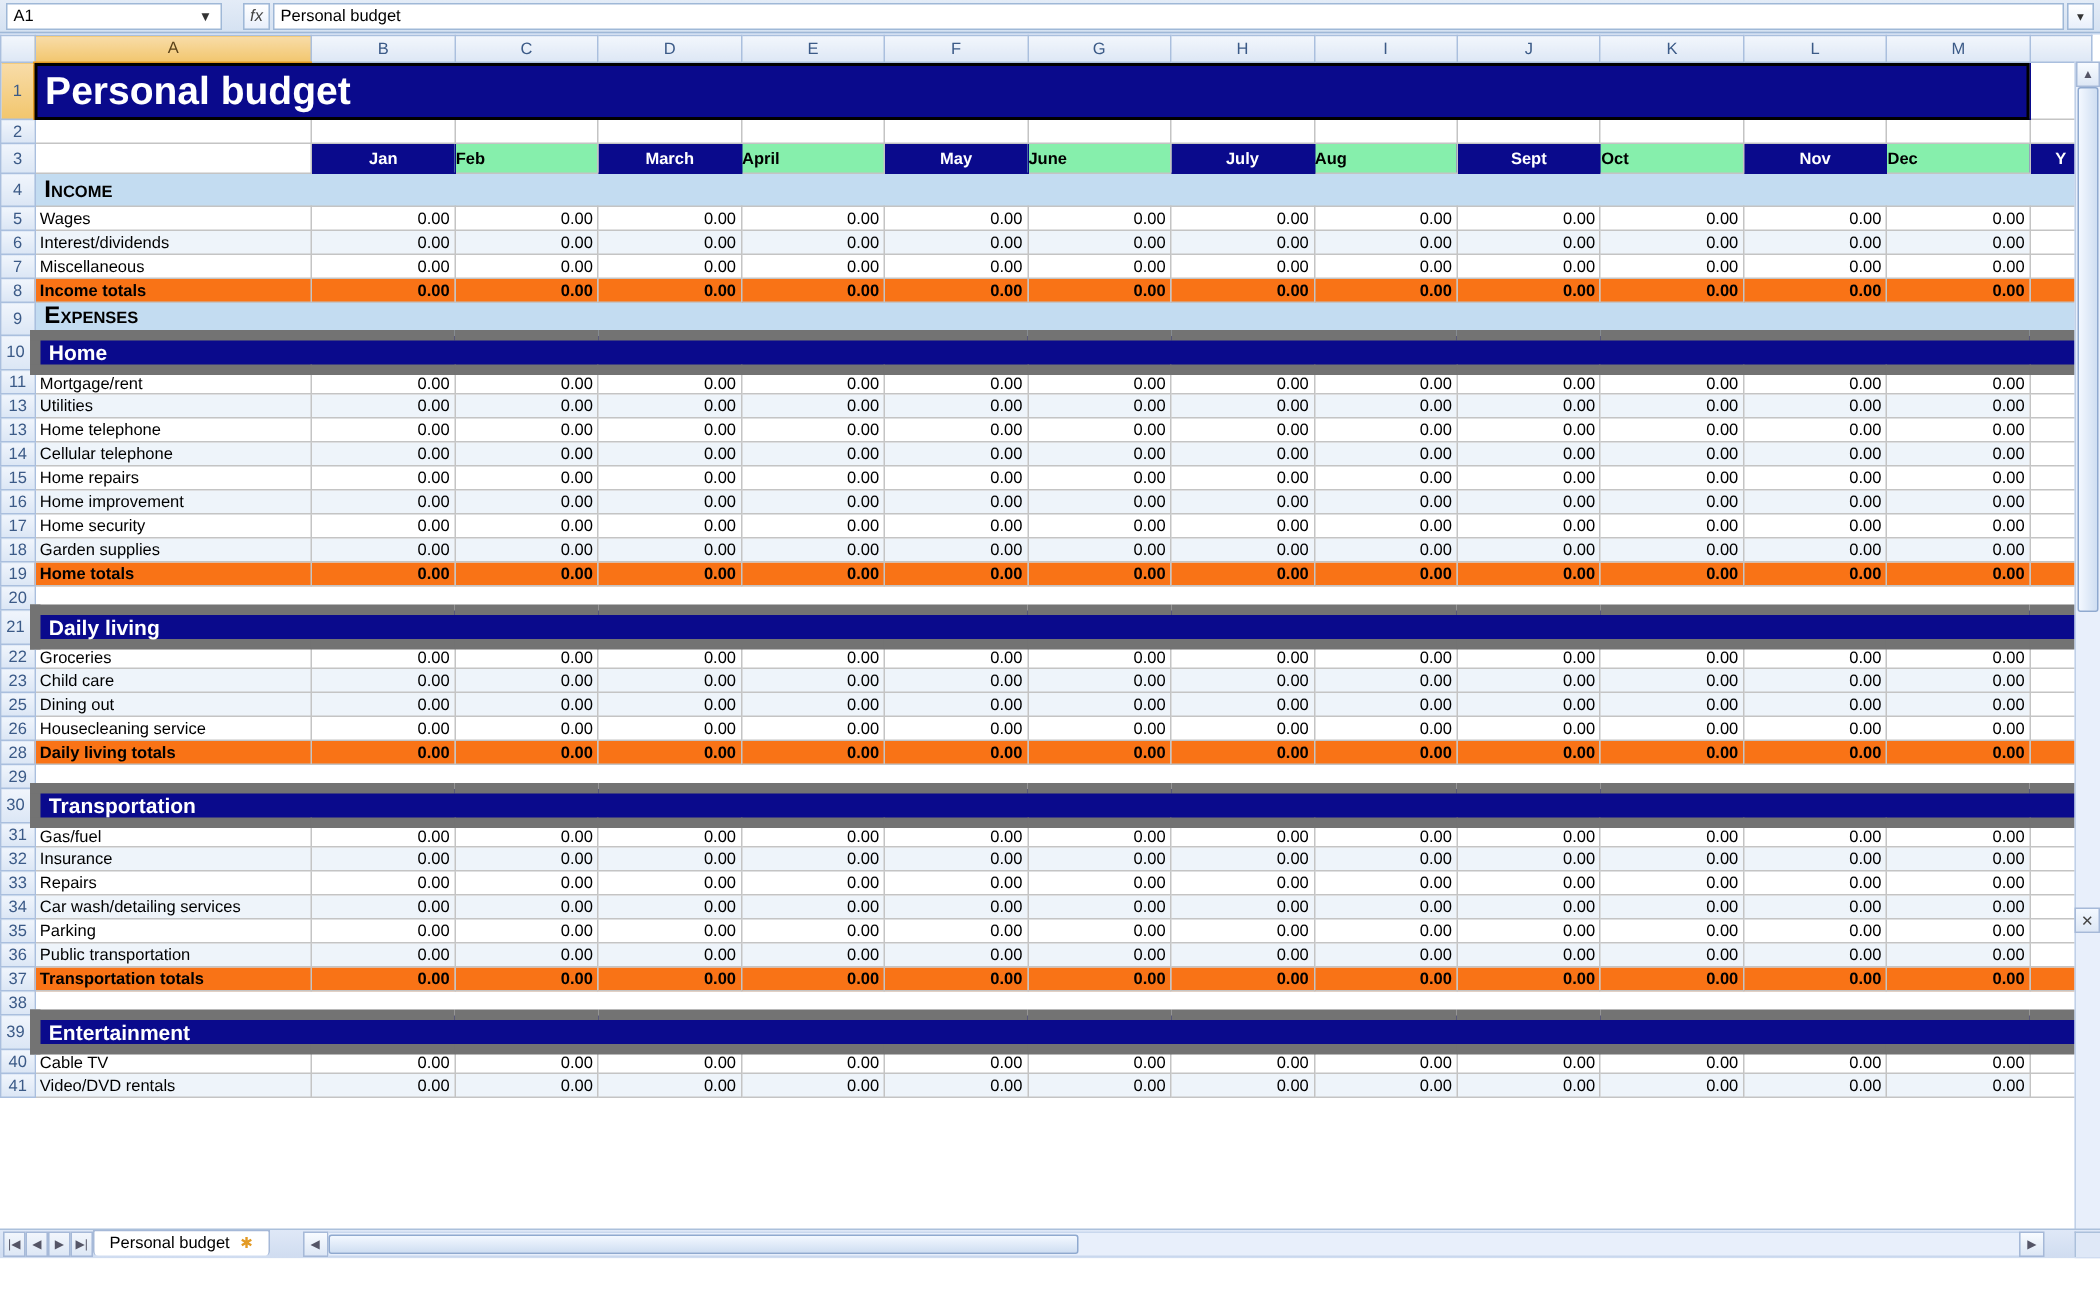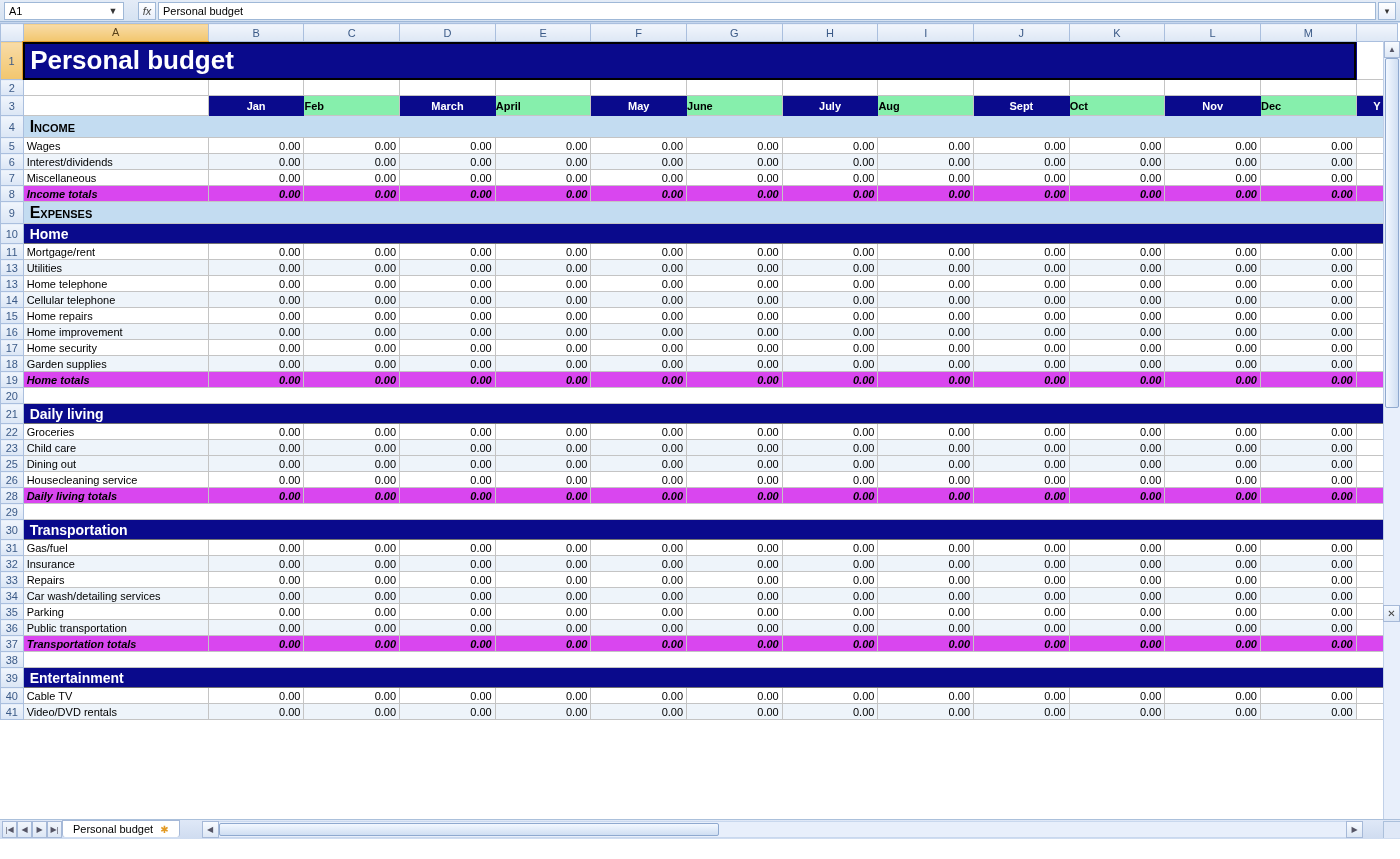--- a/index.html
+++ b/index.html
@@ -1,20 +1,20 @@
 <!DOCTYPE html>
 <html><head>
 <meta charset="utf-8">
 <style>
 * { box-sizing: border-box; margin: 0; padding: 0; }
 body { font-family: Tahoma, Verdana, sans-serif; font-size: 11px; background: #fff; user-select: none; }
 
 
 .formula-bar { display: flex; align-items: center; height: 22px; background: linear-gradient(#e4ecf7,#d5e2f2); border-bottom: 1px solid #9fb8d7; padding: 0 4px; gap: 2px; }
-.name-box { display: flex; align-items: center; background: #fff; border: 1px solid #9fb8d7; height: 18px; width: 120px; padding: 0 4px; }
+.name-box { display: flex; align-items: center; background: #fff; border: 1px solid #9fb8d7; height: 18px; width: 144px; padding: 0 4px; }
 .name-box .name-text { flex: 1; font-size: 11px; }
 .name-box .dd { width: 12px; text-align: center; color: #333; font-size: 9px; }
 .fx-btn { width: 18px; height: 18px; display:flex; align-items:center; justify-content:center; background: linear-gradient(#fff,#e8effb); border: 1px solid #9fb8d7; font-style: italic; font-size: 11px; color: #444; }
 .formula-input { flex: 1; background: #fff; border: 1px solid #9fb8d7; height: 18px; font-size: 11px; padding: 0 4px; }
 .fb-dd { width: 18px; height: 18px; display:flex; align-items:center; justify-content:center; color:#333; font-size:9px; background: linear-gradient(#fff,#e8effb); border:1px solid #9fb8d7; }
 
 
 .grid-wrap { position: relative; height: 817px; overflow: hidden; border-top: 1px solid #c5d6ee; }
 .grid-scroll { overflow: hidden; width: 100%; height: 100%; }
 
@@ -36,24 +36,24 @@
 
 
 .month-row td.cell { height: 20px; padding: 0; margin-top: 44px; }
 .month-row td.m-blue { background: #0a0a8c; color: #fff; font-weight: bold; text-align: center; border: 1px solid #0a0a8c; }
 .month-row td.m-white { background: #86efac; color: #000; font-weight: bold; text-align: left; }
 .month-row td.m-label-start { background:#fff; border-right:1px solid #c4c4c4;}
 
 
 .sec-head td.cell { background: #c3dcf1; color: #000; font-weight: bold; height: 22px; font-size: 14px; }
 .sec-head td.cell.label { font-variant: small-caps; font-size: 16px; padding-left: 6px; }
-.cat-head td.cell { background: #0a0a8c; color: #fff; font-weight: bold; height: 20px; font-size: 14px; border: 1px solid #737373; }
+.cat-head td.cell { background: #0a0a8c; color: #fff; font-weight: bold; height: 20px; font-size: 14px; border: 7px solid #737373; }
 .cat-head td.cell.label { padding-left: 6px; }
 
-.tot-row td.cell { background: #d946ef; font-weight: bold; font-style: italic; }
+.tot-row td.cell { background: #f97316; font-weight: bold; }
 .alt td.cell.num { background: #eef4fa; }
 .alt td.cell.label { background: #eef4fa; }
 
 .empty td.cell { background: #fff; border-left: none; border-right: none; height: 16px; }
 
 
 td.sel-cell { outline: 2px solid #000; outline-offset: -2px; }
 
 
 .v-scroll { position:absolute; right:0; top:18px; bottom:0; width:17px; background:#e8effb; border-left:1px solid #c0d0e8; display:flex; flex-direction:column;}

